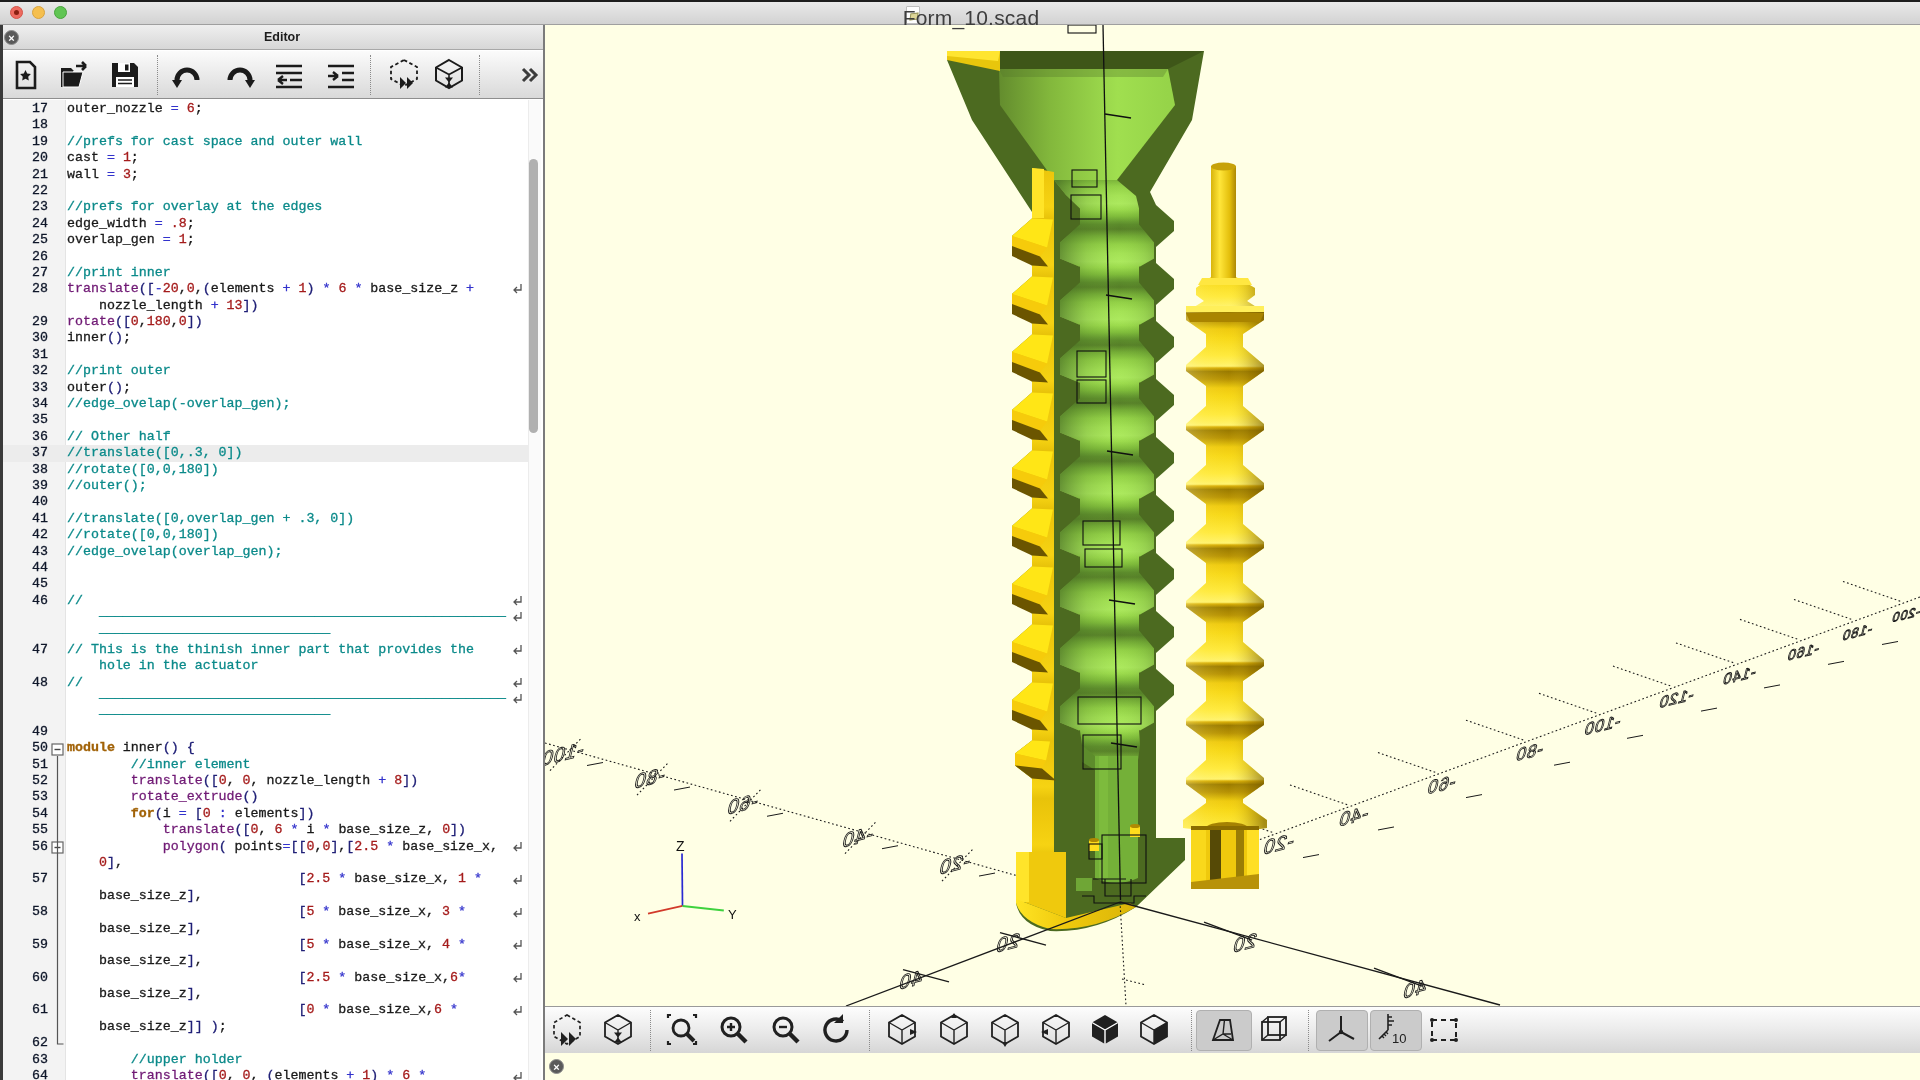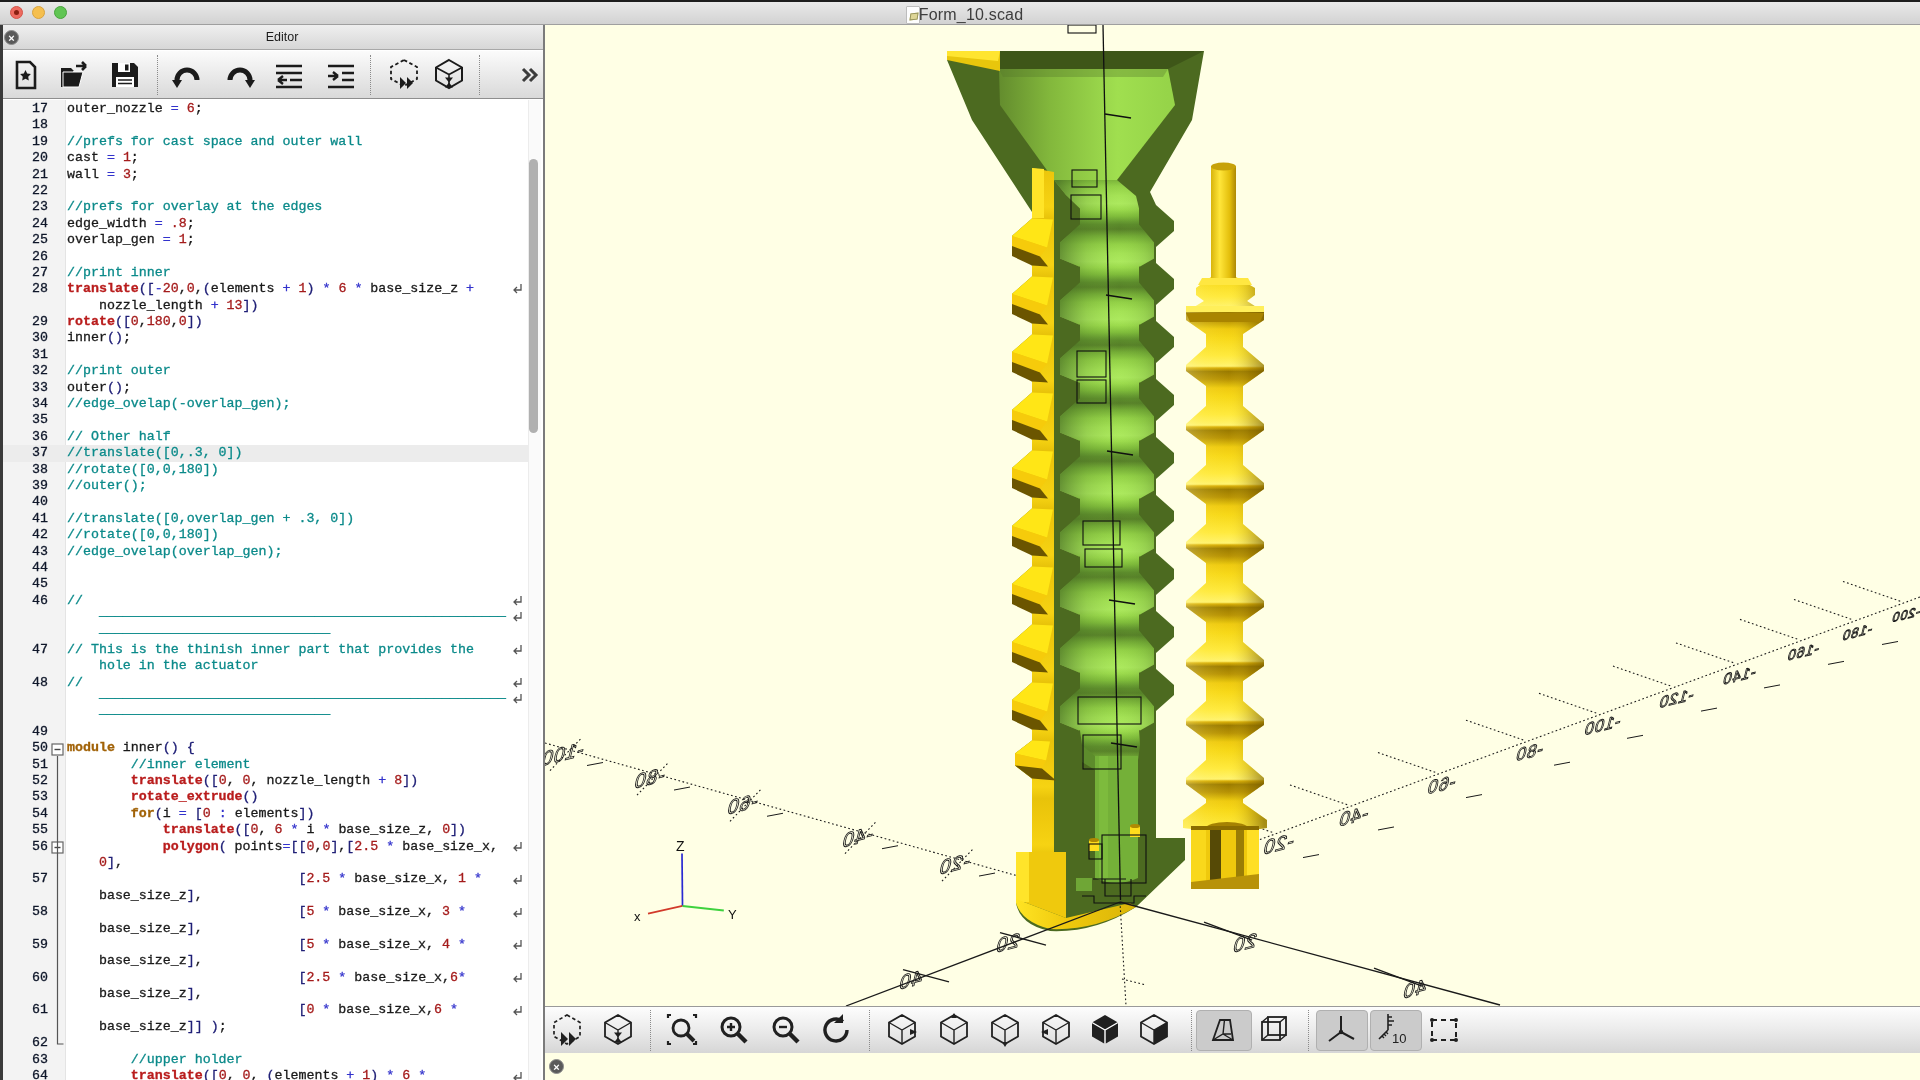--- a/index.html
+++ b/index.html
@@ -1,43 +1,43 @@
 <!DOCTYPE html>
 <html><head><meta charset="utf-8"><style>
 * {margin:0; padding:0; box-sizing:border-box;}
 html,body {width:1920px; height:1080px; overflow:hidden; font-family:"Liberation Sans",sans-serif;}
 #stage {position:relative; width:1920px; height:1080px; background:#FFFFE5;}
 #topstrip {position:absolute; left:0; top:0; width:1920px; height:2px; background:#1d1d1d;}
 #titlebar {position:absolute; left:0; top:2px; width:1920px; height:23px;
   background:linear-gradient(#e9e9e9,#d2d2d2); border-bottom:1px solid #9f9f9f;}
 .light {position:absolute; top:3.5px; width:13px; height:13px; border-radius:50%;}
-#title {position:absolute; left:22px; right:0; top:4px; text-align:center; font-size:16px; color:#3d3d3d; letter-spacing:0.2px;}
+#title {position:absolute; left:22px; right:0; top:4px; text-align:center; font-size:21px; color:#3d3d3d; letter-spacing:0.2px;}
 #ticon {position:absolute; left:906px; top:4px; width:14px; height:18px; background:#fdfdfd;
   border:0.5px solid #bdbdbd; border-radius:1px;}
 #ticon i {position:absolute; left:2.5px; top:6px; width:8px; height:7px; background:#ddd596; border:1px solid #97945c; display:block; transform:skewX(-14deg) rotate(-6deg);}
 #editor {position:absolute; left:0; top:25px; width:545px; height:1055px; background:#fff; border-left:3px solid #3a3a3a; border-right:2px solid #7b7b7b;}
 #eheader {position:absolute; left:0; top:0; width:100%; height:25px;
   background:linear-gradient(#efefef,#d7d7d7); border-bottom:1px solid #a8a8a8;}
-#eheader b {display:block; text-align:center; font-size:12.5px; font-weight:normal; color:#1c1c1c; margin-top:5px; padding-left:18px;}
+#eheader b {display:block; text-align:center; font-size:12.5px; font-weight:bold; color:#1c1c1c; margin-top:5px; padding-left:18px;}
 .closebtn {position:absolute; border-radius:50%; background:#5a5a5a; color:#fff; text-align:center; border:1px solid #8d8d8d;}
 #etools {position:absolute; left:0; top:26px; width:100%; height:48px;
   background:linear-gradient(#fbfbfb 0%,#ececec 45%,#d9d9d9 100%); border-bottom:1px solid #8e8e8e;}
 .ei {position:absolute; top:7px;}
 .esep {position:absolute; top:4px; height:40px; width:0; border-left:1px dotted #8a8a8a;}
 #codearea {position:absolute; left:0; top:75px; width:100%; bottom:0; background:#fff; overflow:hidden;}
 #gutterbg {position:absolute; left:0; top:0; width:63px; height:100%; background:#f3f3f3; border-right:1px solid #e4e4e4;}
 #hl37 {position:absolute; left:0px; top:345.4px; width:525px; height:17px; background:#ececec;}
 #rows {position:absolute; left:0; top:1px; width:100%; -webkit-text-stroke:0.3px currentColor;
   font-family:"Liberation Mono",monospace; font-size:13.3px; line-height:16.4px; white-space:pre;}
 .r {height:16.4px;}
 .g {display:inline-block; width:45px; text-align:right; color:#0f172a;}
 .t {margin-left:19px; color:#1a1a1a;text-align:right;}
 i {font-style:normal;}
 .c {color:#0b8a8a;} .n {color:#a51c1c;} .o {color:#3333cc;} .p {color:#202077;}
-.kb {color:#b91c1c; font-weight:bold;} .kg {color:#a16207; font-weight:bold;}
+.kb {color:#701a75; font-weight:normal;} .kg {color:#a16207; font-weight:bold;}
 .wm {position:absolute;}
 #vscroll {position:absolute; right:2px; top:0; width:13px; height:100%; background:#fafafa; border-left:1px solid #ececec;}
 #vthumb {position:absolute; right:3.5px; top:59px; width:9px; height:274px; background:#b0b0b0; border-radius:4.5px;}
 #vpwrap {position:absolute; left:545px; top:25px; width:1375px; height:981px;}
 #btools {position:absolute; left:545px; top:1006px; width:1595px; height:47px;
   background:linear-gradient(#fdfdfd 0%,#ededed 45%,#d6d6d6 100%); border-top:1px solid #9a9a9a;}
 .bi {position:absolute; top:5px;}
 .bsep {position:absolute; top:3px; height:41px; width:0; border-left:1px dotted #8a8a8a;}
 .pb {position:absolute; top:3px; height:41px; background:#cbcbcb; border:1px solid #b0b0b0; border-radius:4px;}
 #konsole {position:absolute; left:545px; top:1053px; width:1375px; height:27px;

